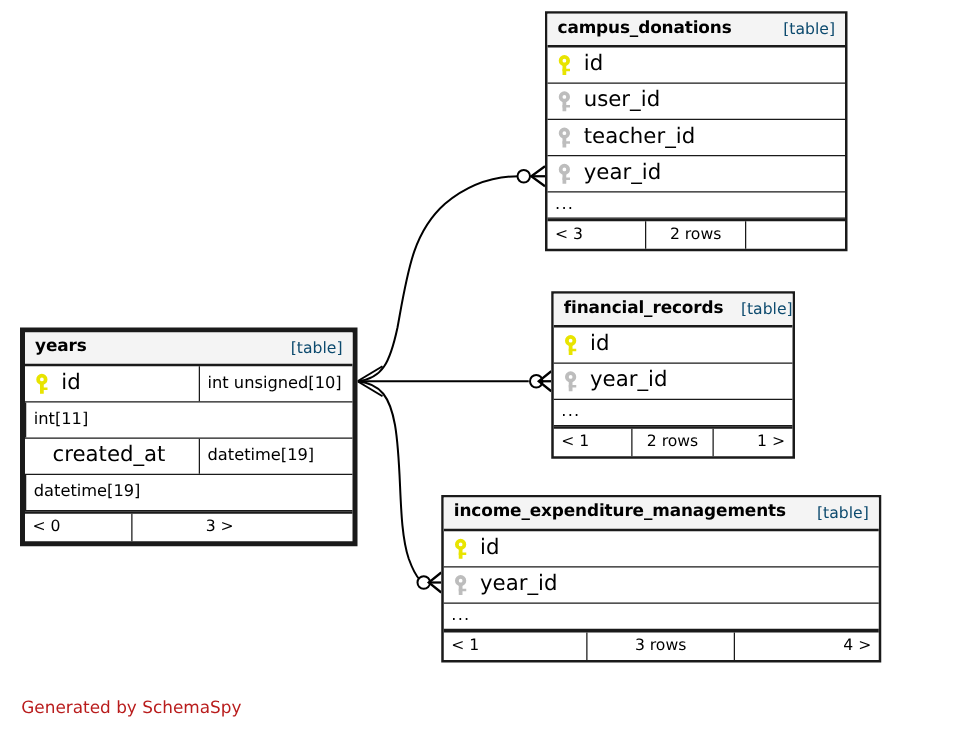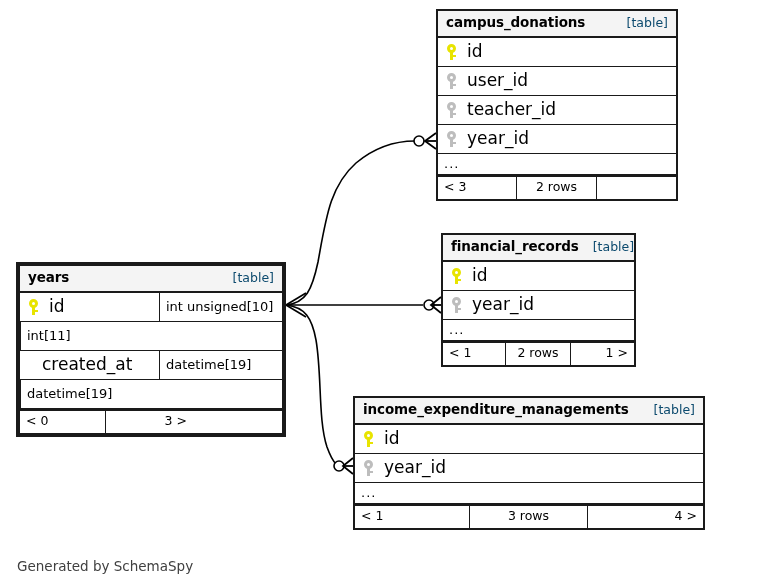--- a/index.html
+++ b/index.html
@@ -186,21 +186,21 @@
   #node-income-expenditure {
     left: 353px; top: 396px; width: 352px;
   }
 
   
   #generated-caption {
     position: absolute;
     left: 17px;
     top: 558px;
     font-size: 13.5px;
-    color: #404040;
+    color: #b91c1c;
     z-index: 3;
   }
 </style>
 </head>
 <body>
 
 <div id="diagram-canvas">
 
   <svg id="edge-layer" viewBox="0 0 776 588" width="776" height="588" xmlns="http://www.w3.org/2000/svg">
 

